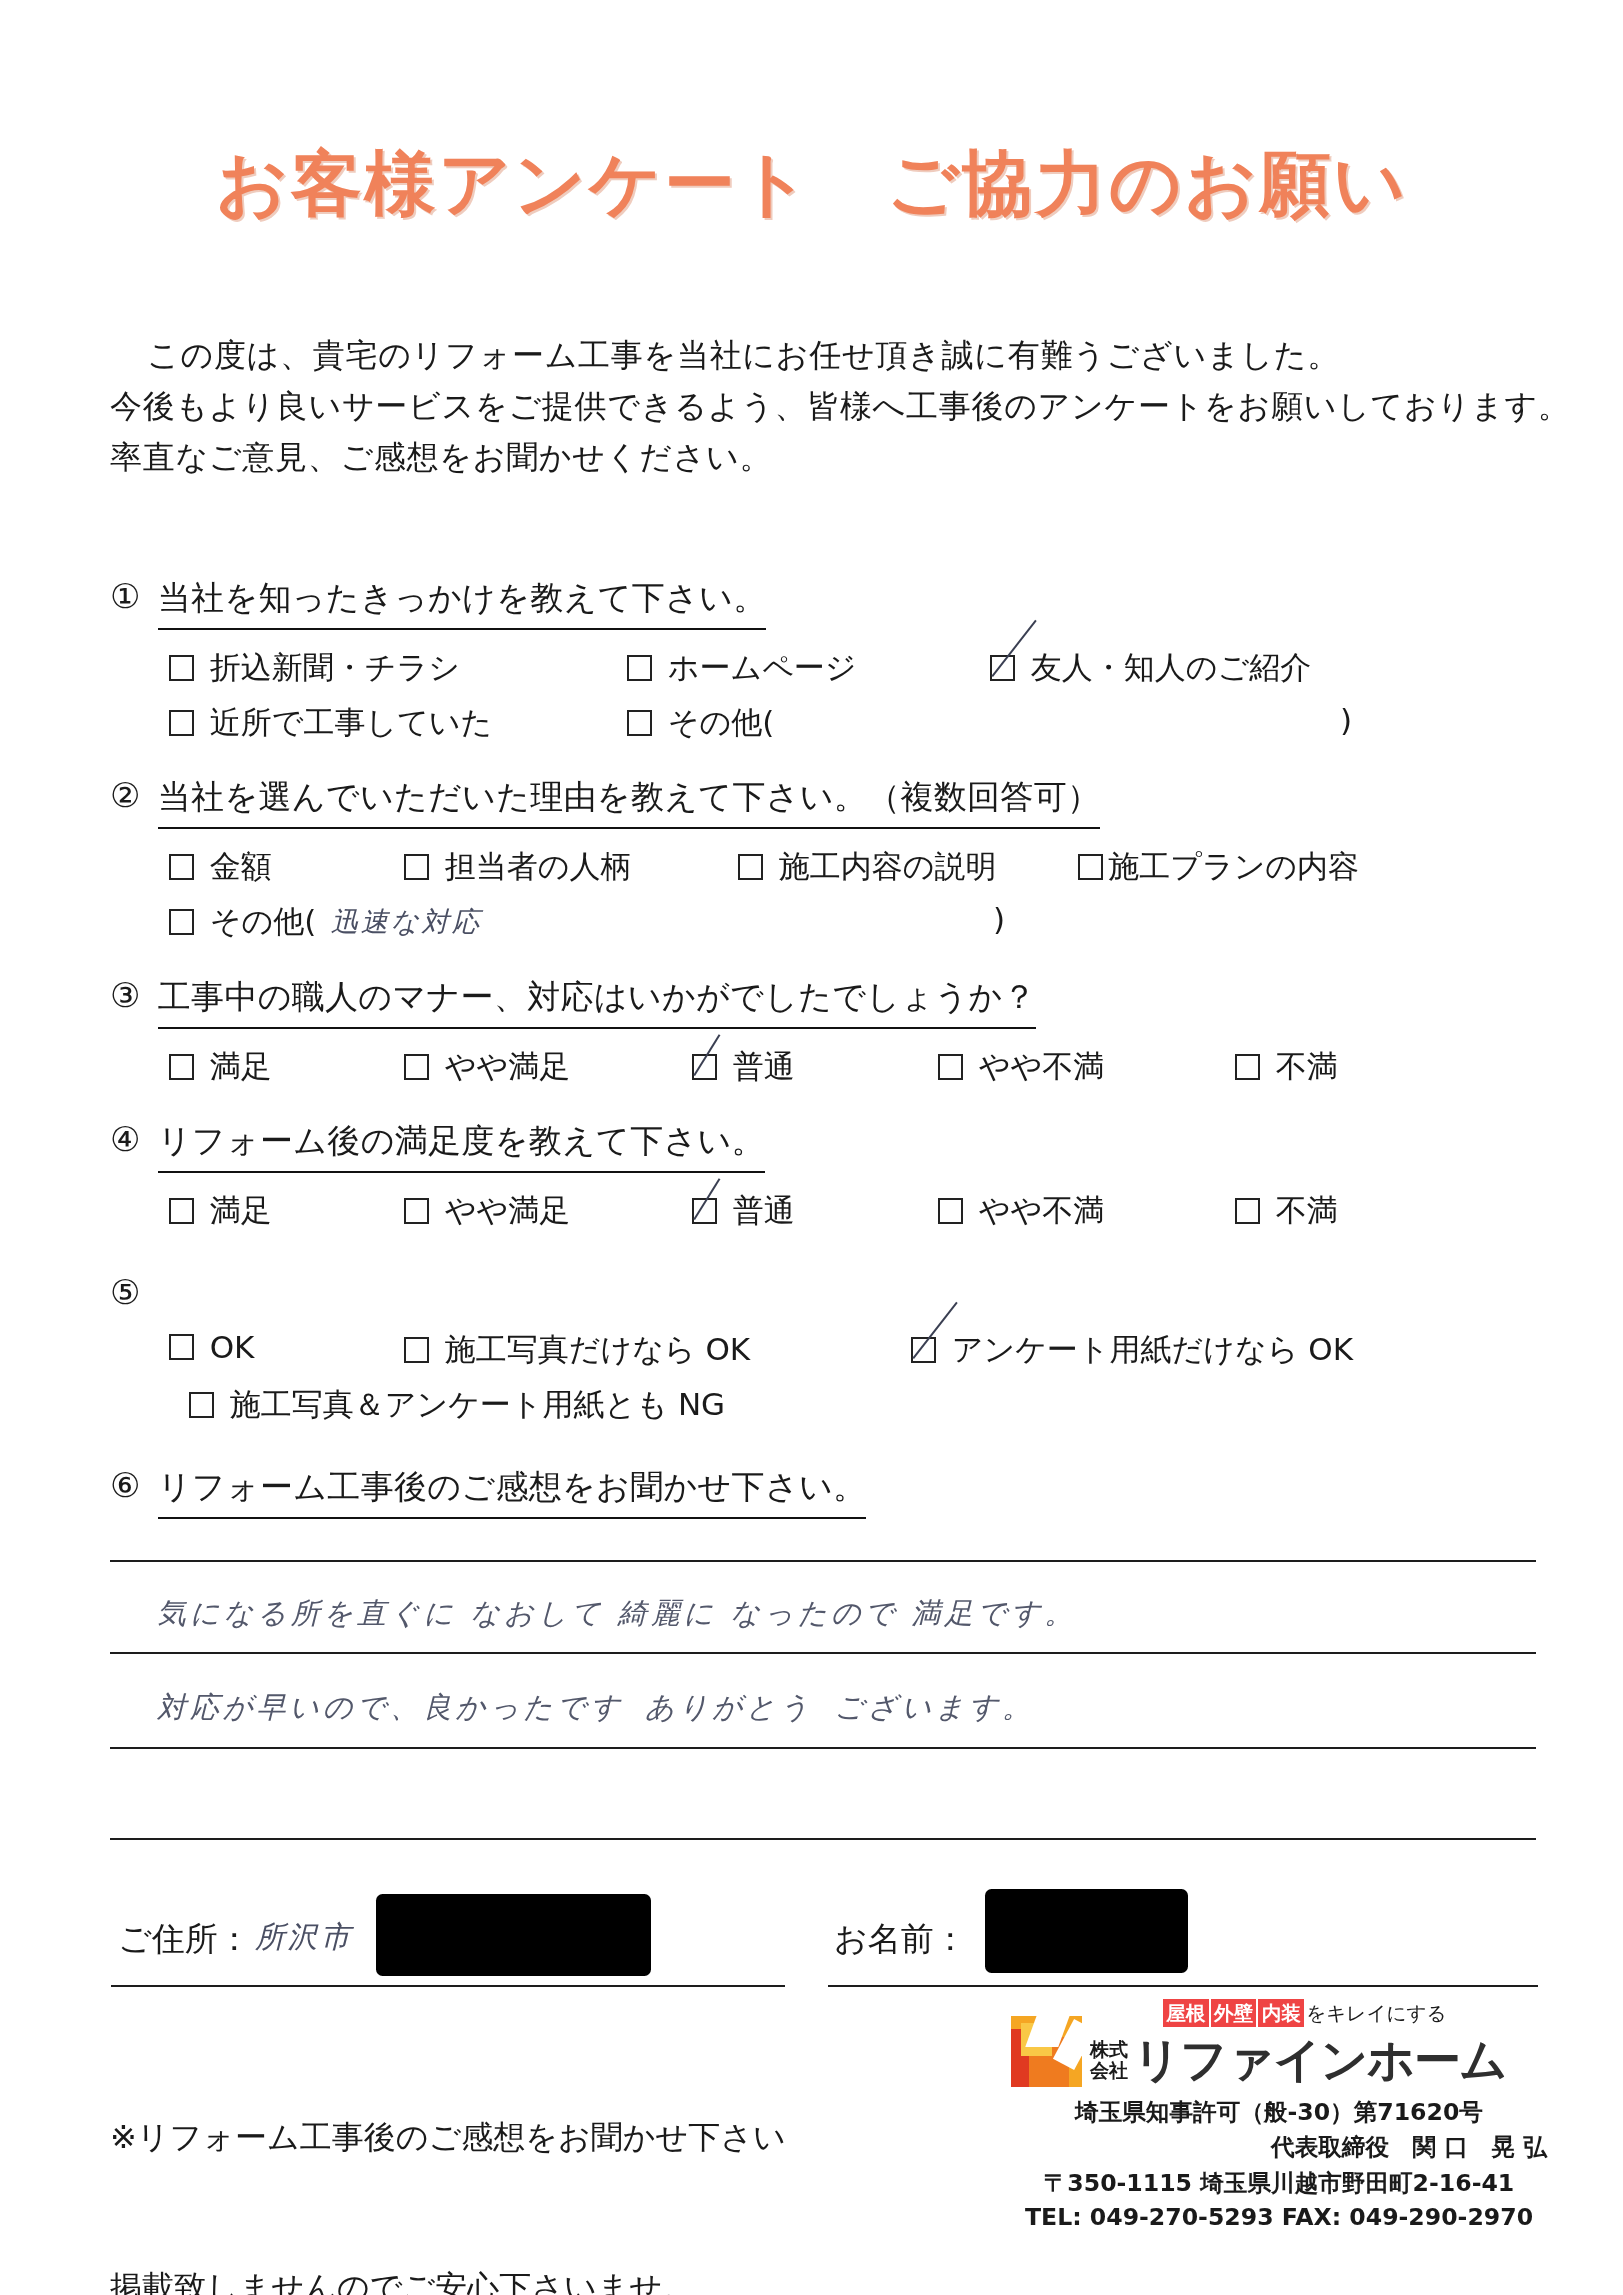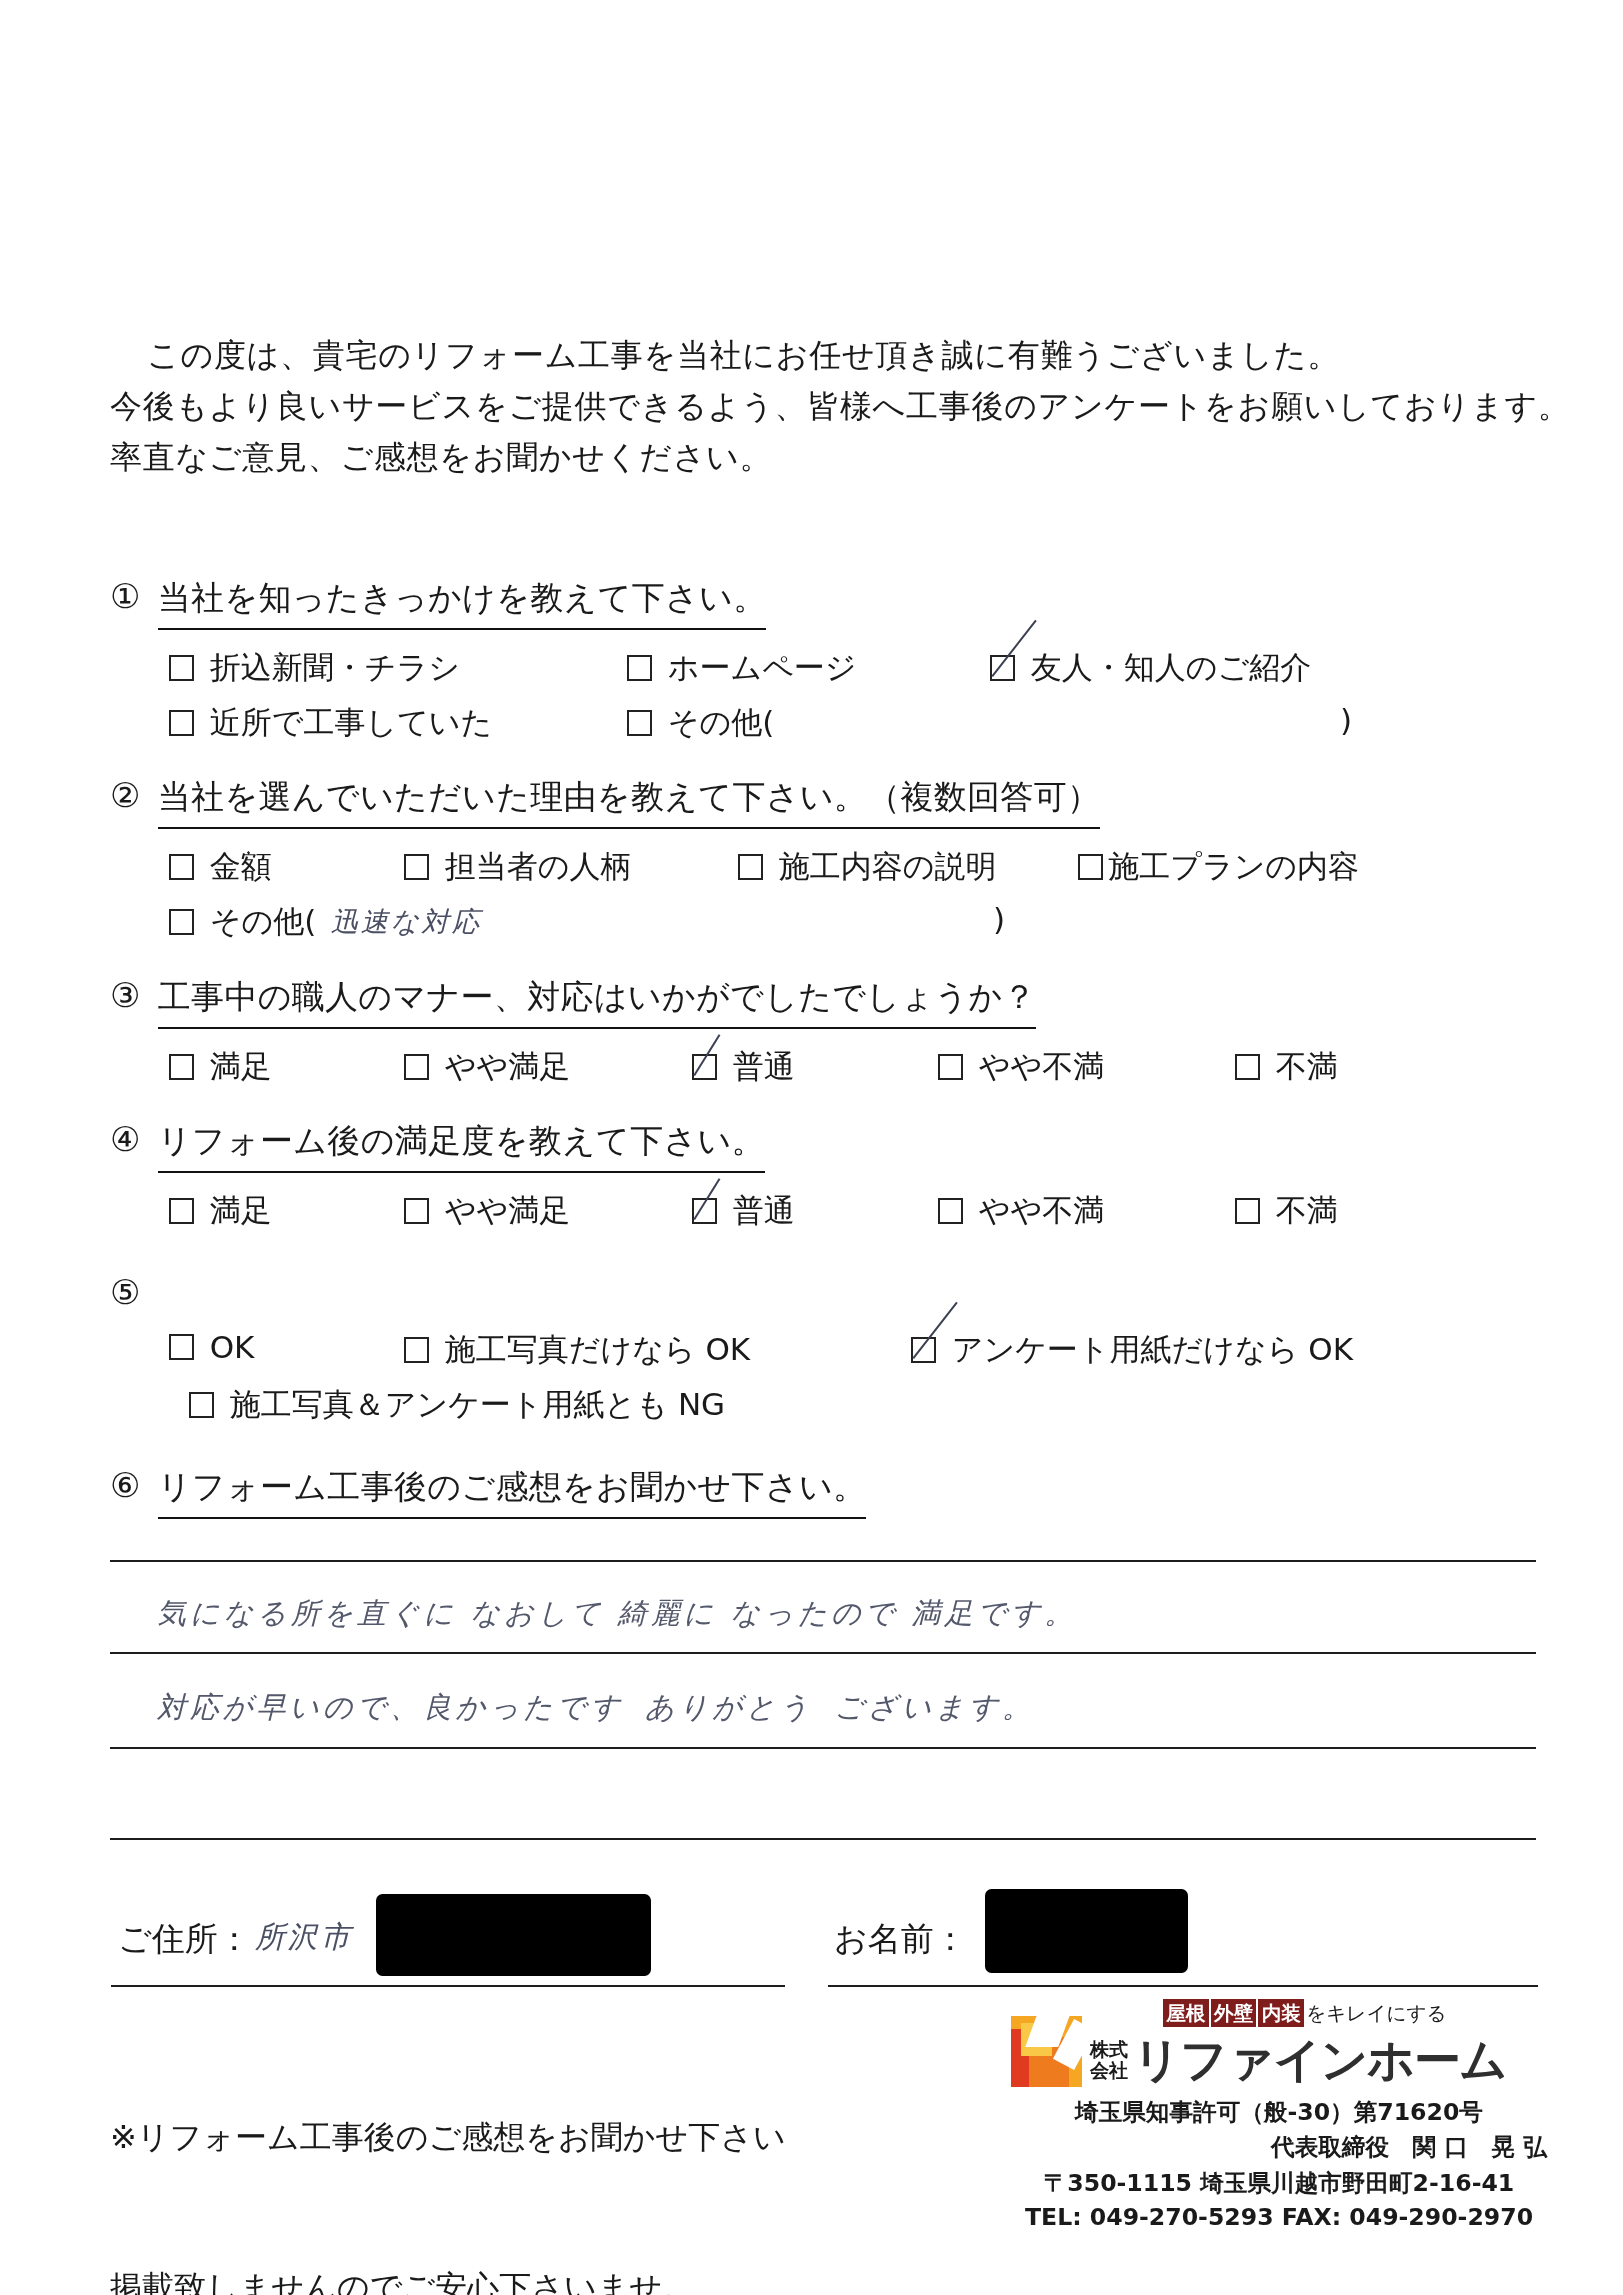--- a/index.html
+++ b/index.html
@@ -221,21 +221,21 @@
   .co-names { flex: 1 1 auto; }
   .tagline {
     font-size: 19.6px;
     white-space: nowrap;
     margin-left: 73px;
     margin-bottom: 1.3px;
     letter-spacing: 0;
   }
   .tag-box {
     display: inline-block;
-    background: #7f1d1d;
+    background: #ef4444;
     color: #ffffff;
     padding: 0.7px 3.3px;
     margin-right: 2px;
     font-weight: bold;
   }
   .co-name-row {
     display: flex;
     align-items: center;
     white-space: nowrap;
   }
@@ -262,20 +262,21 @@
     letter-spacing: 0;
   }
   .co-line.r { text-align: right; }
   .co-line.c { text-align: center; }
 </style>
 </head>
 <body>
 
 <div id="page">
 
+  <div class="title">お客様アンケート　ご協力のお願い</div>
 
   <div class="intro">
     <span class="ln first">この度は、貴宅のリフォーム工事を当社にお任せ頂き誠に有難うございました。</span>
     <span class="ln">今後もより良いサービスをご提供できるよう、皆様へ工事後のアンケートをお願いしております。</span>
     <span class="ln">率直なご意見、ご感想をお聞かせください。</span>
   </div>
 
   <div class="q" style="top:576px;">
     <div class="q-head">
       <span class="q-num">①</span>

